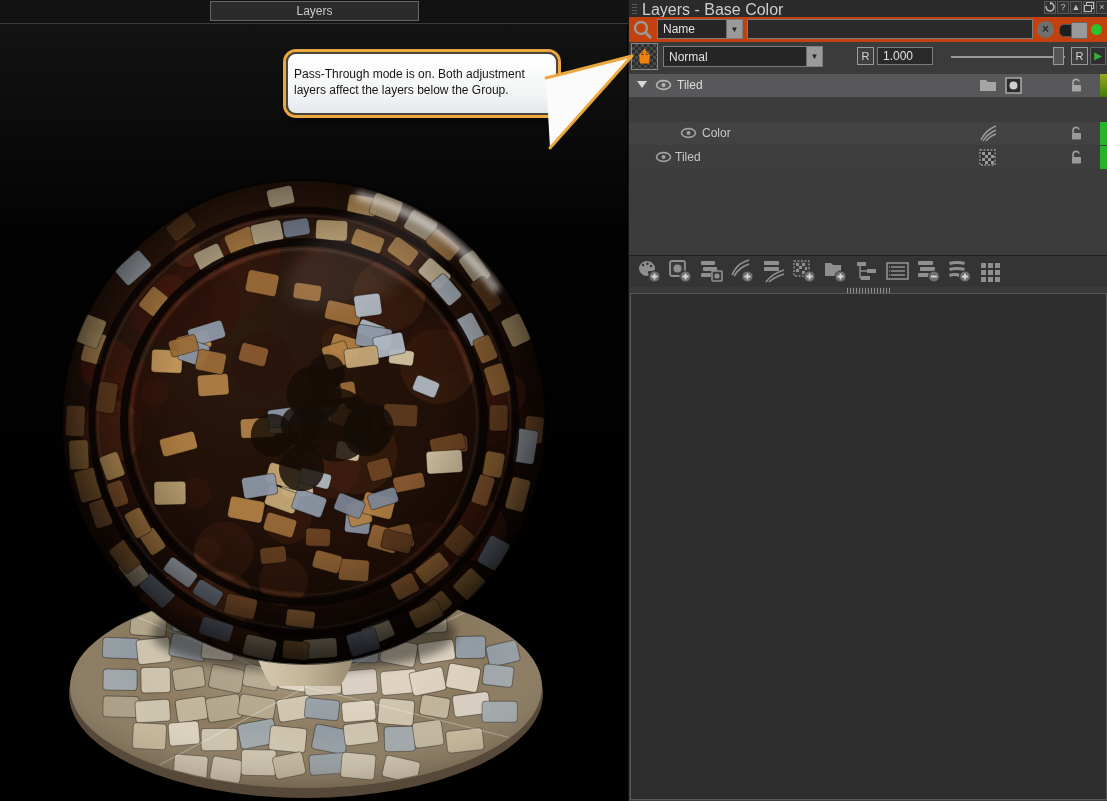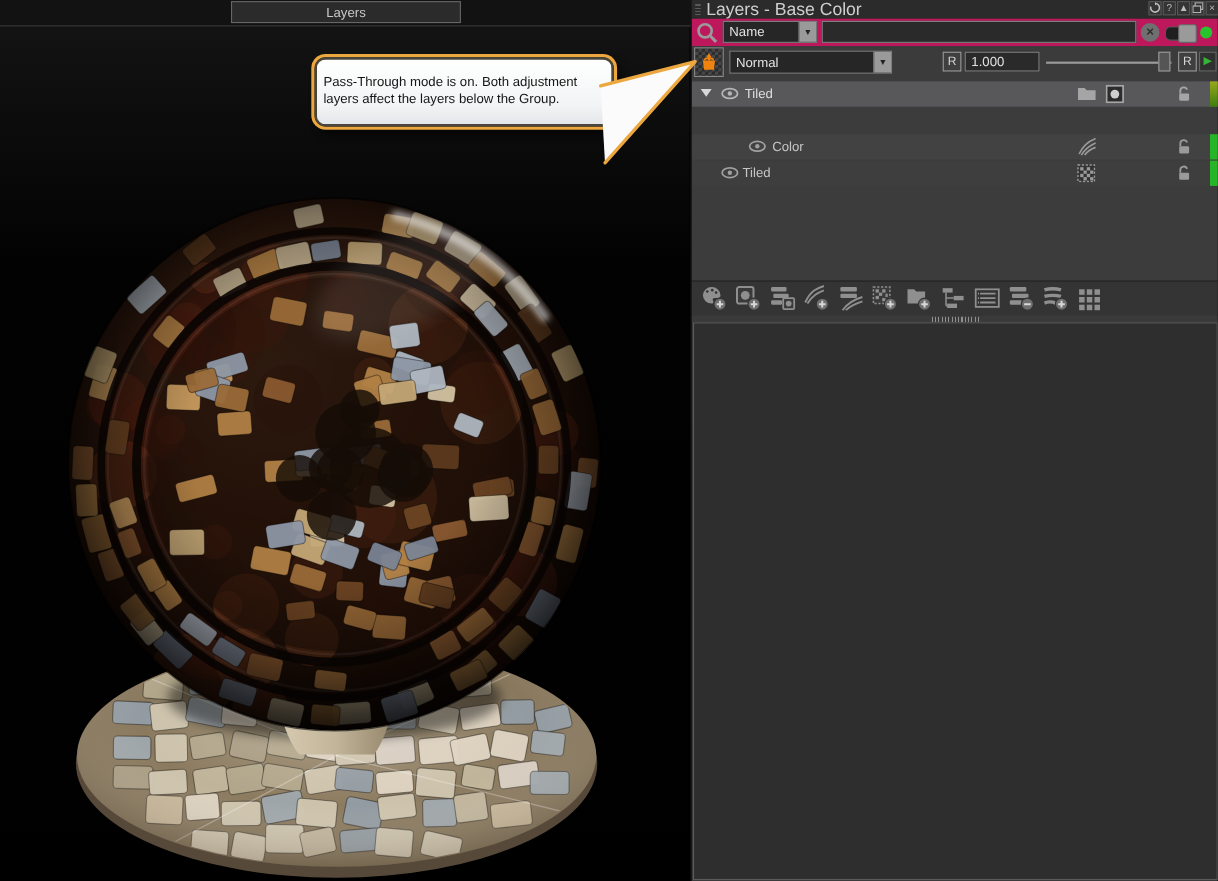--- a/index.html
+++ b/index.html
@@ -28,21 +28,21 @@
   .panel{position:absolute;left:628px;top:0;width:479px;height:801px;background:#3b3b3b;
          border-left:1px solid #161616;box-sizing:border-box;z-index:10;color:#c8c8c8}
   .phead{position:absolute;left:0;top:0;width:479px;height:17px;background:#2b2b2b;
          border-bottom:1px solid #242424}
   .ptitle{position:absolute;left:13px;top:1px;font-size:16px;color:#cfcfcf}
   .pgrip{position:absolute;left:3px;top:3px;width:5px;height:11px;
          background:repeating-linear-gradient(0deg,#5a5a5a 0 1px,transparent 1px 3px)}
   .winbtn{position:absolute;top:1px;width:12px;height:13px;background:#343434;border:1px solid #585858;
           box-sizing:border-box;color:#bdbdbd;font-size:9px;line-height:11px;text-align:center;cursor:default}
 
-  .srow{position:absolute;left:0;top:17px;width:479px;height:25px;background:#be185d}
+  .srow{position:absolute;left:0;top:17px;width:479px;height:25px;background:#c2410c}
   .combo{position:absolute;background:#262626;border:1px solid #7d7d7d;box-sizing:border-box;
          color:#e2e2e2;font-size:12px;display:flex;align-items:center}
   .combo .txt{padding-left:5px;flex:1}
   .arrowbox{width:15px;height:100%;background:#9a9a9a;border-left:1px solid #6f6f6f;color:#222;
             font-size:8px;display:flex;align-items:center;justify-content:center}
   .sinput{position:absolute;background:#2a2a2a;border:1px solid #7d7d7d;box-sizing:border-box;
           color:#ddd;font-size:12px;padding:0 4px;outline:none}
   .clearx{position:absolute;width:17px;height:17px;border-radius:50%;background:#6f6f6f;color:#2d2d2d;
           font-size:12px;font-weight:bold;text-align:center;line-height:16px}
   .toggle{position:absolute;width:26px;height:11px;border-radius:5px;background:#1f1f1f;border:1px solid #555}
@@ -479,28 +479,28 @@
   </div>
 
   <div class="brow">
     <div class="ptbtn">
       <svg width="17" height="17" viewBox="0 0 17 17">
         <path d="M8.5,0.5 L11,4 L9.6,4 L9.6,7 L7.4,7 L7.4,4 L6,4 Z" fill="#F0820F"></path>
         <path d="M3,7 L14,7 L13,15.5 L4,15.5 Z" fill="#F0820F"></path>
         <path d="M4.5,7 a4,2.2 0 0 1 8,0" fill="none" stroke="#F0820F" stroke-width="1.6"></path>
       </svg>
     </div>
-    <div class="combo" style="left:34px;top:4px;width:148px;height:21px">
+    <div class="combo" style="left:34px;top:4px;width:160px;height:21px">
       <span class="txt">Normal</span>
       <span class="arrowbox">
           <span>▼</span>
         </span>
     </div>
     <div class="rbtn" style="left:228px;top:5px;width:17px">R</div>
-    <input class="vfield" style="left: 248px; top: 5px; width: 68px; height: 18px;" value="1.000">
+    <input class="vfield" style="left: 248px; top: 5px; width: 56px; height: 18px;" value="1.000">
     <div class="sldtrack" style="left:322px;top:14px;width:114px"></div>
     <div class="sldhandle" style="left:424px;top:5px"></div>
     <div class="rbtn" style="left:442px;top:5px;width:17px">R</div>
     <div class="playbtn" style="left:461px;top:5px">▶</div>
   </div>
 
   <div class="llist">
 
     <div class="lrow sel" style="top:2px">
       <span class="expander"></span>

